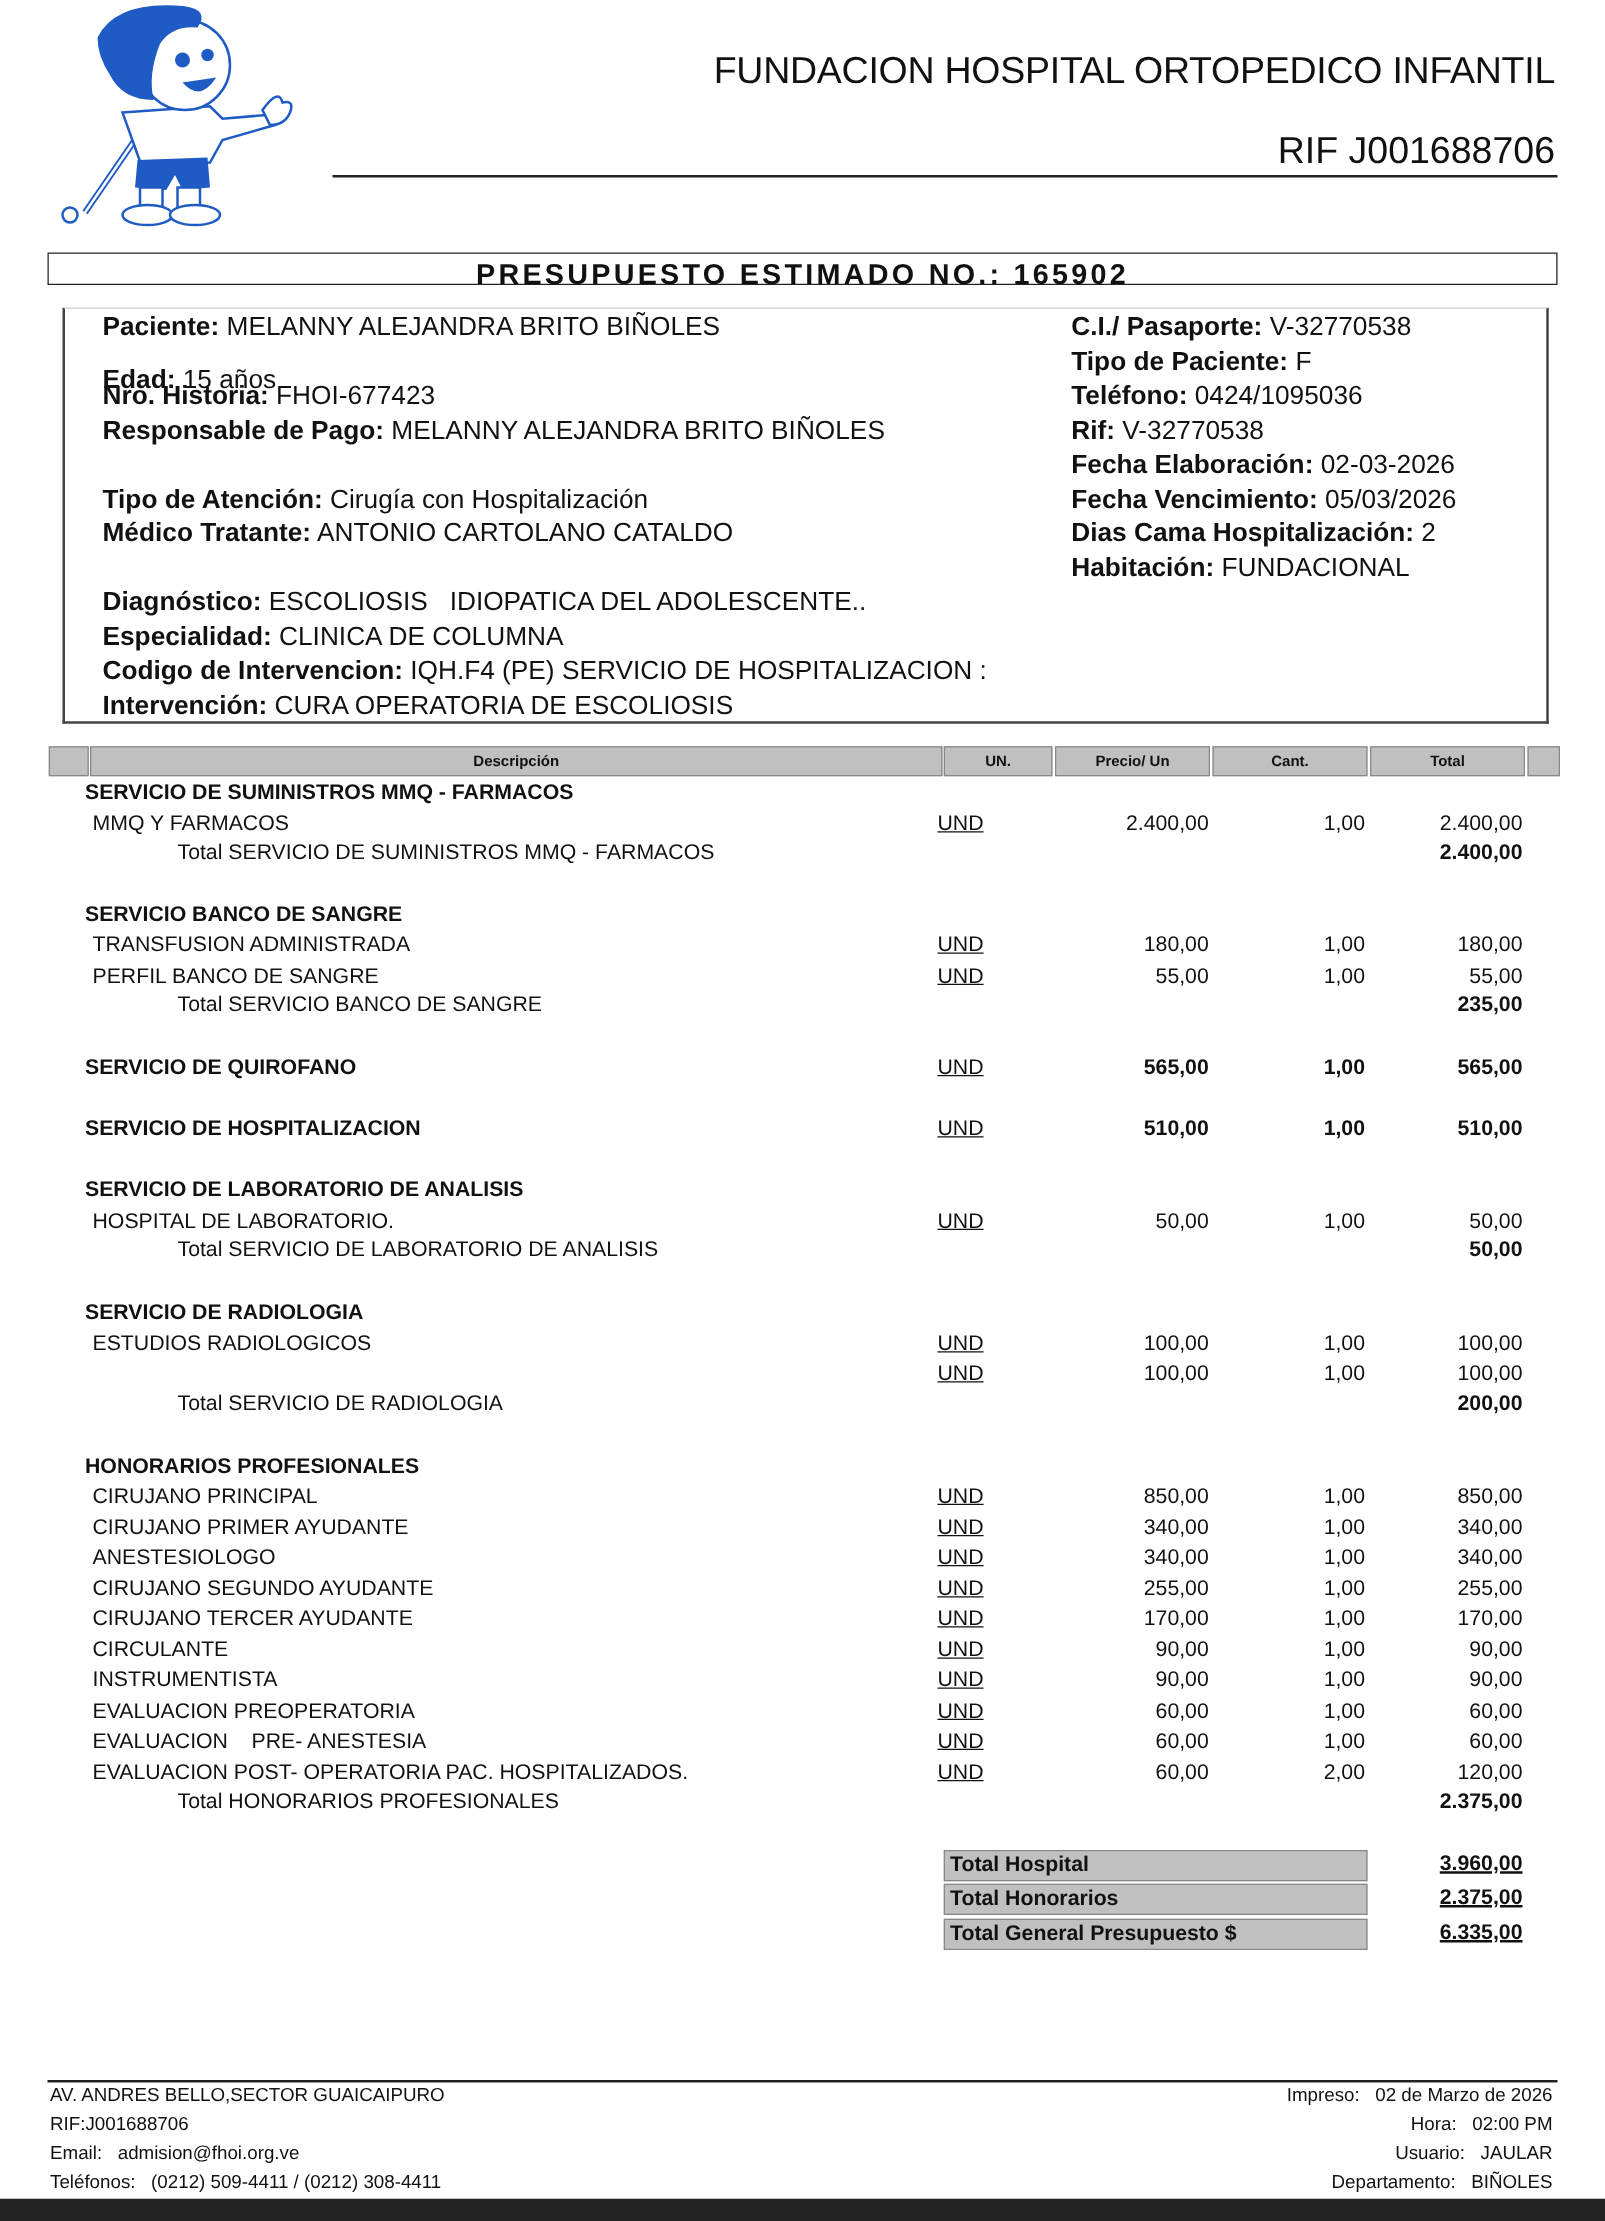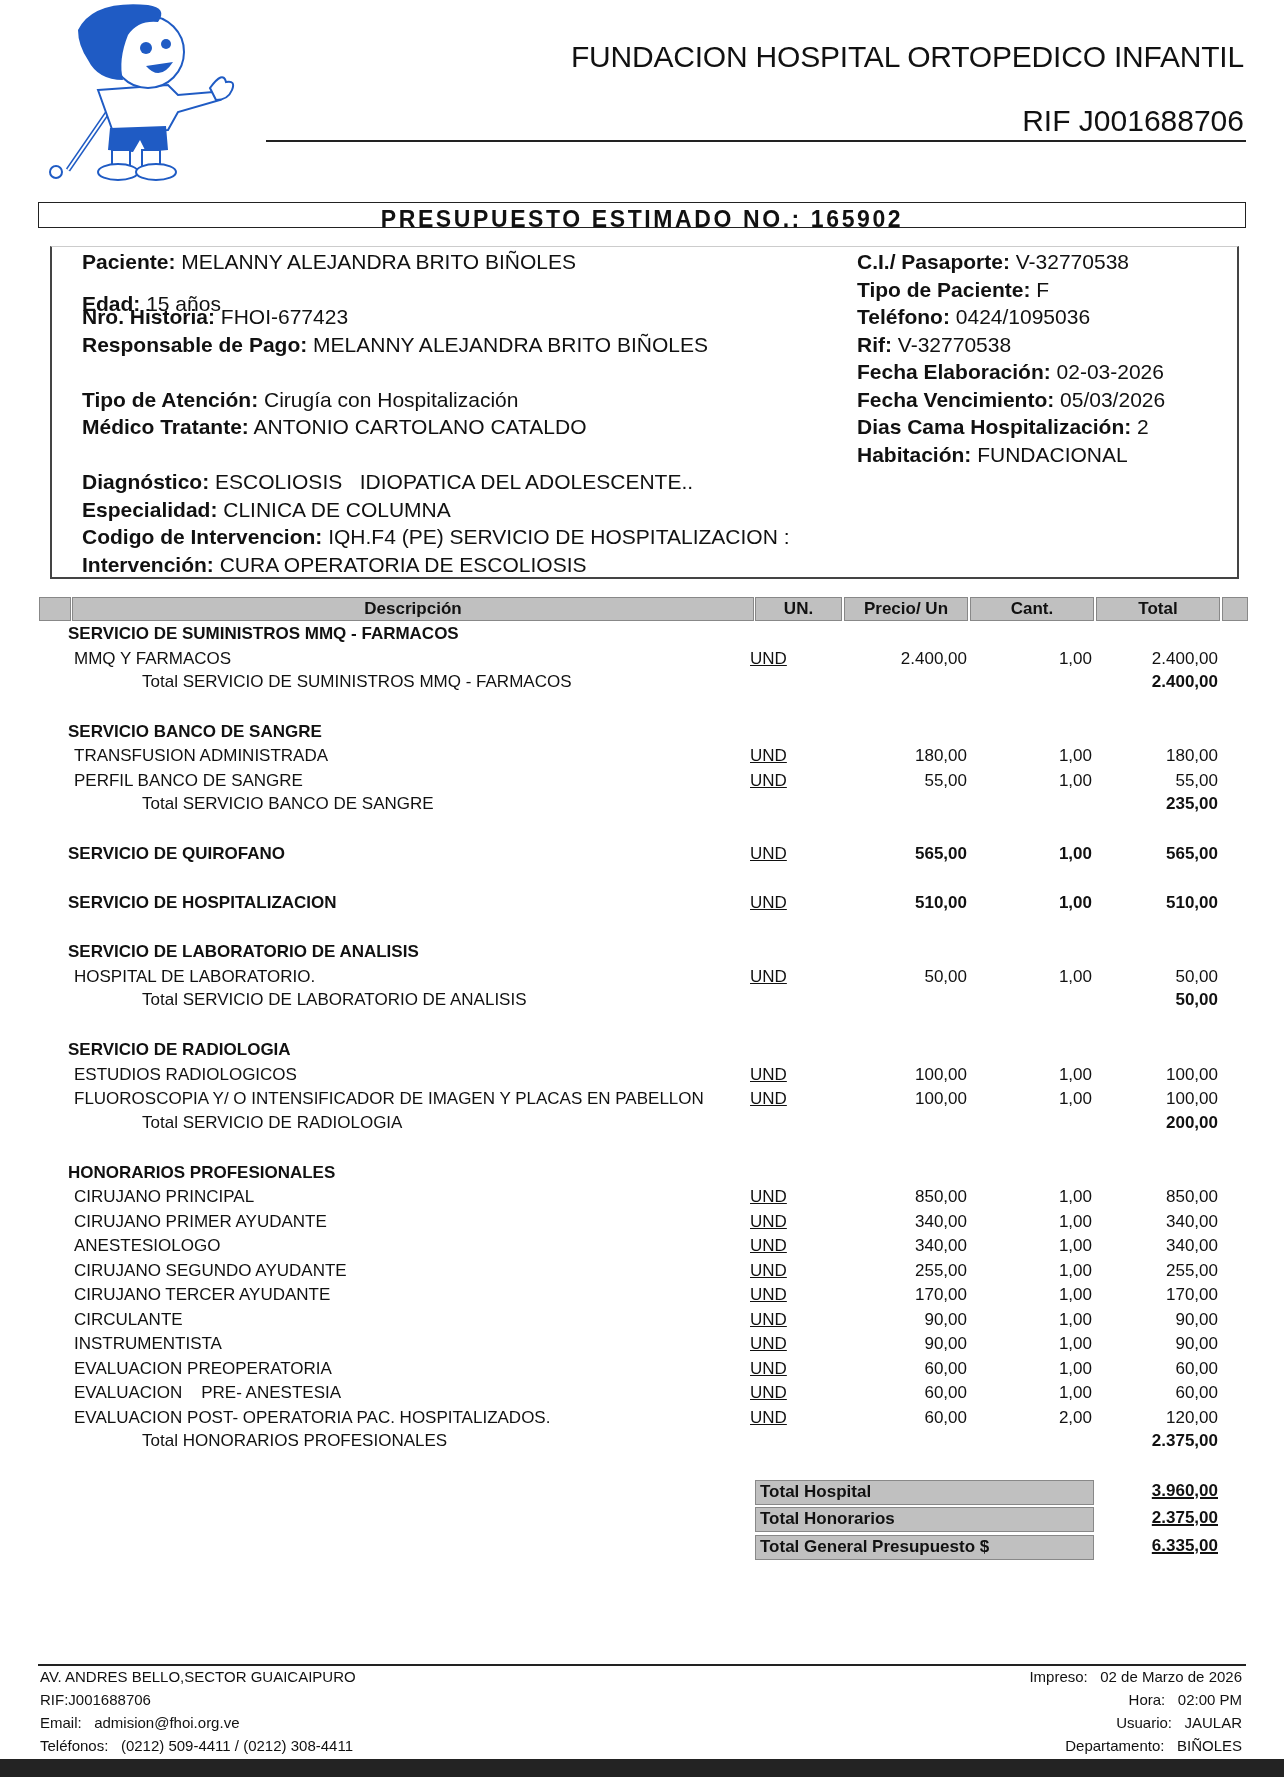--- a/index.html
+++ b/index.html
@@ -12,21 +12,21 @@
   .org-rif { position: absolute; right: 40px; top: 104px; font-size: 30px; color: #111; }
   .head-rule { position: absolute; left: 266px; top: 140px; width: 980px; height: 2px; background: #222; }
 
   .budget-title-box { position: absolute; left: 38px; top: 202px; width: 1208px; height: 26px; border: 1.5px solid #222; }
   .budget-title { position: absolute; left: 0; right: 0; top: 3px; text-align: center; font-size: 23px; font-weight: bold; letter-spacing: 2.6px; }
 
   .info-box { position: absolute; left: 50px; top: 246px; width: 1189px; height: 333px; border-left: 2px solid #444; border-right: 2px solid #444; border-bottom: 2px solid #444; border-top: 1px solid #ccc; }
   .info-line { position: absolute; font-size: 21px; white-space: pre; }
   .info-line b { font-weight: bold; }
 
-  .thead { position: absolute; top: 597px; height: 24px; background: #c0c0c0; border: 1px solid #888; font-weight: bold; font-size: 17px; text-align: center; line-height: 22px; }
+  .thead { position: absolute; top: 597px; height: 24px; background: #c0c0c0; border: 1px solid #888; font-weight: bold; font-size: 12px; text-align: center; line-height: 22px; }
 
   .row { position: absolute; left: 0; width: 1284px; height: 22px; font-size: 17px; }
   .row span { position: absolute; top: 0; white-space: pre; }
   .c-desc { left: 74px; }
   .c-sec { left: 68px; font-weight: bold; }
   .c-sub { left: 142px; }
   .c-un { left: 750px; text-decoration: underline; }
   .c-price { right: 317px; text-align: right; }
   .c-qty { right: 192px; text-align: right; }
   .c-total { right: 66px; text-align: right; }
@@ -182,21 +182,20 @@
     <span class="c-sec">SERVICIO DE RADIOLOGIA</span>
   </div>
 <div class="row" style="top:1065px">
   <span class="c-desc">ESTUDIOS RADIOLOGICOS</span>
     <span class="c-un">UND</span>
     <span class="c-price">100,00</span>
     <span class="c-qty">1,00</span>
     <span class="c-total">100,00</span>
 </div>
 <div class="row" style="top:1089px">
-  <span class="c-desc">FLUOROSCOPIA Y/ O INTENSIFICADOR DE IMAGEN Y PLACAS EN PABELLON</span>
     <span class="c-un">UND</span>
     <span class="c-price">100,00</span>
     <span class="c-qty">1,00</span>
     <span class="c-total">100,00</span>
 </div>
 <div class="row" style="top:1113px">
     <span class="c-sub">Total SERVICIO DE RADIOLOGIA</span>
     <span class="c-total bold">200,00</span>
   </div>
 

